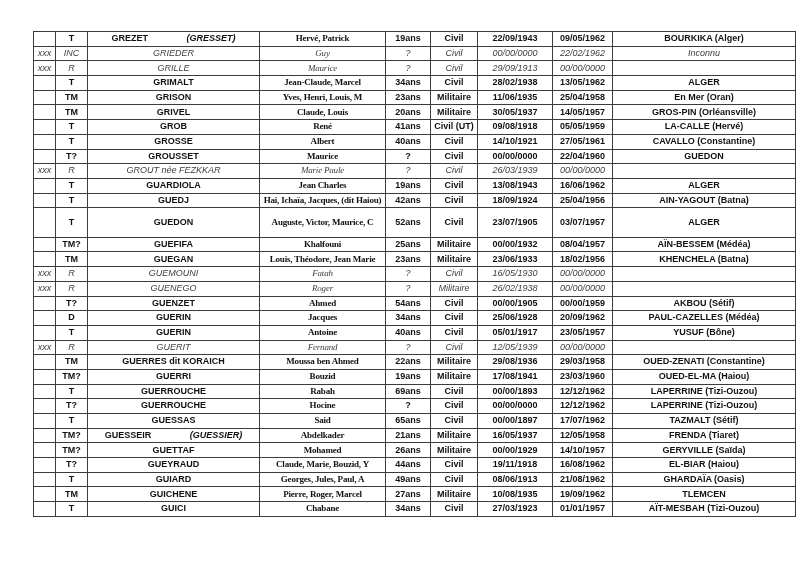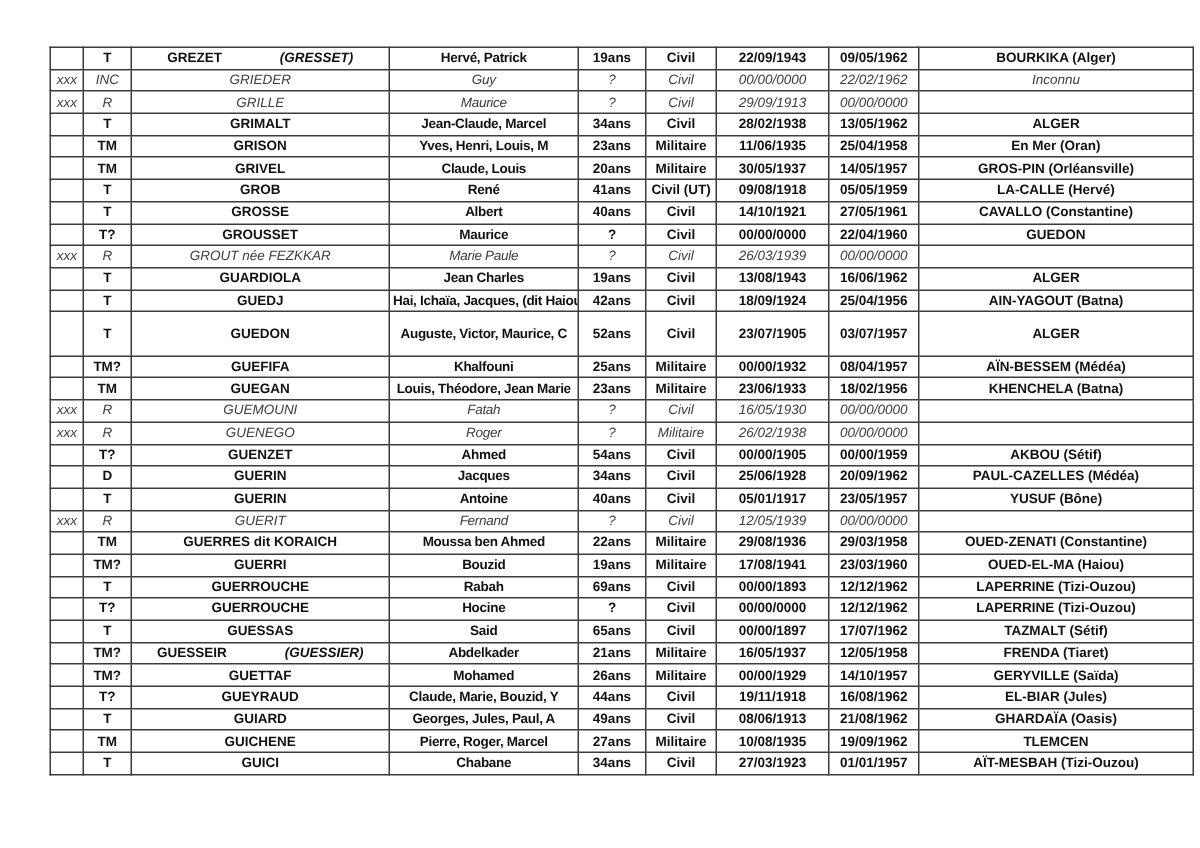--- a/index.html
+++ b/index.html
@@ -25,21 +25,21 @@
     font-weight:bold;
     color:#111111;
     text-align:center;
     vertical-align:middle;
     line-height:1.05;
     white-space:nowrap;
     overflow:hidden;
   }
   td.c-flag  { font-weight:normal; font-style:italic; color:#3d3d3d; font-size:8.5px; }
   td.c-surname { text-align:left; padding-left:5px; }
-  td.c-given { font-size:8.2px; letter-spacing:-0.2px; }
+  td.c-given { font-size:8.2px; letter-spacing:-0.2px;font-family:Liberation Serif, serif; }
   tr.muted td {
     font-weight:normal;
     font-style:italic;
     color:#3d3d3d;
     margin-top:22px;
   }
   tr.tall td { height:28.5px; }
   .alt { font-style:italic;margin-left:36px; }
   .alt::before { content:" ("; }
   .alt::after  { content:")"; }
@@ -371,21 +371,21 @@
         </tr>
         <tr>
           <td class="c-flag"></td>
           <td class="c-code">T?</td>
           <td class="c-surname"><span>GUEYRAUD</span></td>
           <td class="c-given">Claude, Marie, Bouzid, Y</td>
           <td class="c-age">44ans</td>
           <td class="c-status">Civil</td>
           <td class="c-date1">19/11/1918</td>
           <td class="c-date2">16/08/1962</td>
-          <td class="c-place">EL-BIAR (Jules)</td>
+          <td class="c-place">EL-BIAR (Haiou)</td>
         </tr>
         <tr>
           <td class="c-flag"></td>
           <td class="c-code">T</td>
           <td class="c-surname"><span>GUIARD</span></td>
           <td class="c-given">Georges, Jules, Paul, A</td>
           <td class="c-age">49ans</td>
           <td class="c-status">Civil</td>
           <td class="c-date1">08/06/1913</td>
           <td class="c-date2">21/08/1962</td>

